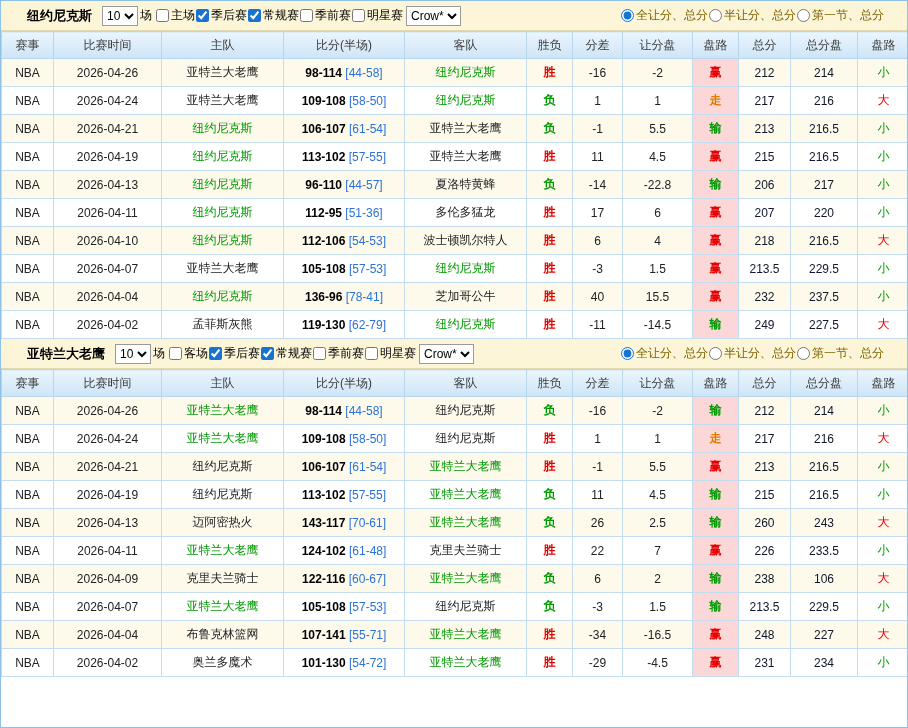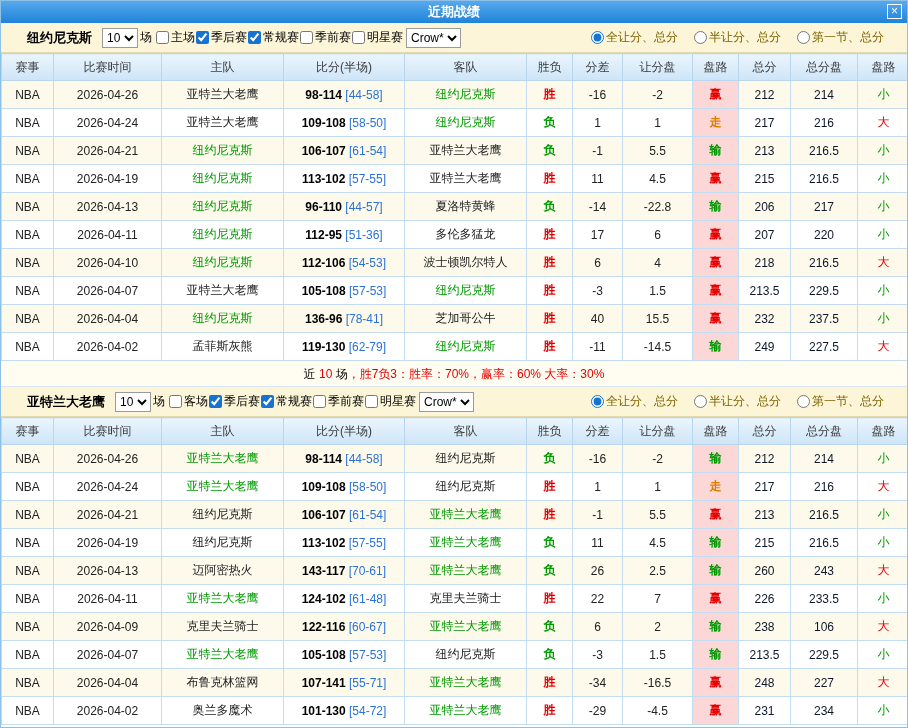--- a/index.html
+++ b/index.html
@@ -14,21 +14,21 @@
                border:1px solid #fff; color:#fff; font-size:12px; text-align:center; cursor:pointer; }
 
   
   .filterbar { display:flex; align-items:center; height:30px; background:#fcf5d8; padding:0 14px 0 26px;
                font-size:12px; color:#000; border-bottom:1px solid #e3d8ae; }
   .team-name { font-weight:bold; font-size:13px; margin-right:8px; color:#000; }
   .sel { font-size:12px; height:20px; margin:0 2px; background:#fff; border:1px solid #9a9a9a; }
   .unit { margin-right:4px; }
   label.cb, label.rd { display:inline-flex; align-items:center; cursor:pointer; margin-right:1px; }
   label.cb input, label.rd input { margin:0 2px 0 0; accent-color:#1673d2; }
-  .radios { margin-left:auto; display:flex; gap:15px; color:#7d6400; padding-right:8px; }
+  .radios { margin-left:auto; display:flex; gap:0; color:#7d6400; padding-right:8px; }
 
   
   table { width:100%; border-collapse:collapse; table-layout:fixed; font-size:12px; }
   th { height:27px; background:linear-gradient(#ebf5fd,#cde5f7); border:1px solid #b9d6ec;
        font-weight:normal; color:#3c3c3c; padding:0; }
   td { height:28px; border:1px solid #c3dcf0; text-align:center; padding:0; color:#222; }
   tbody tr:nth-child(odd) { background:#fdfaec; }
   tbody tr:nth-child(even) { background:#ffffff; }
 
   .green-team { color:#009900; }
@@ -44,24 +44,20 @@
   
   .summary { height:26px; line-height:26px; text-align:center; font-size:12px; background:#fffdf2;
              border-bottom:1px solid #d9e7f3; color:#000; }
   .summary .red-txt { color:#e60000; }
 </style>
 </head>
 <body>
 
 <div class="dialog">
 
-  <div class="titlebar">
-    <span class="title">近期战绩</span>
-    <div class="close-btn">×</div>
-  </div>
 
   <div class="filterbar">
     <span class="team-name">纽约尼克斯</span>
     <select class="sel">
       <option>10</option>
     </select>
     <span class="unit">场</span>
     <label class="cb">
       <input type="checkbox" style="">
       <span>主场</span>
@@ -269,25 +265,20 @@
           <td>-11</td>
           <td>-14.5</td>
           <td class="hres-cell bold green-txt">输</td>
           <td class="blue-txt">249</td>
           <td class="blue-txt">227.5</td>
           <td class="red-txt">大</td>
         </tr>
       </tbody>
   </table>
 
-  <div class="summary">
-    <span>近</span>
-    <span class="red-txt">10</span>
-    <span>场</span><span class="red-txt">，胜7负3：胜率：70%，赢率：60% 大率：30%</span>
-  </div>
 
   <div class="filterbar">
     <span class="team-name">亚特兰大老鹰</span>
     <select class="sel">
       <option>10</option>
     </select>
     <span class="unit">场</span>
     <label class="cb">
       <input type="checkbox" style="">
       <span>客场</span>

